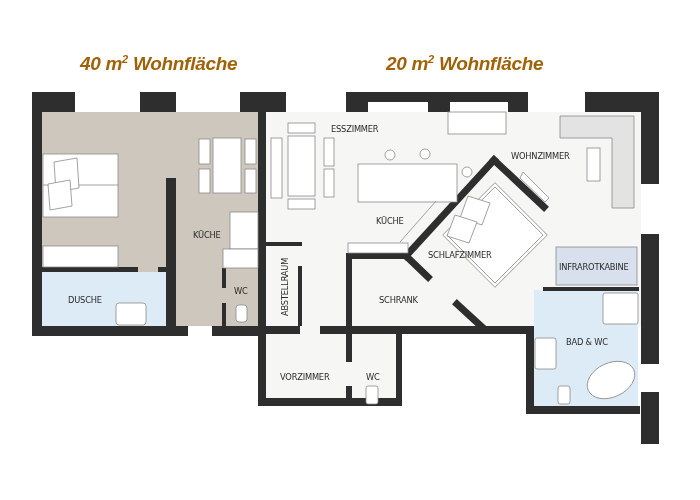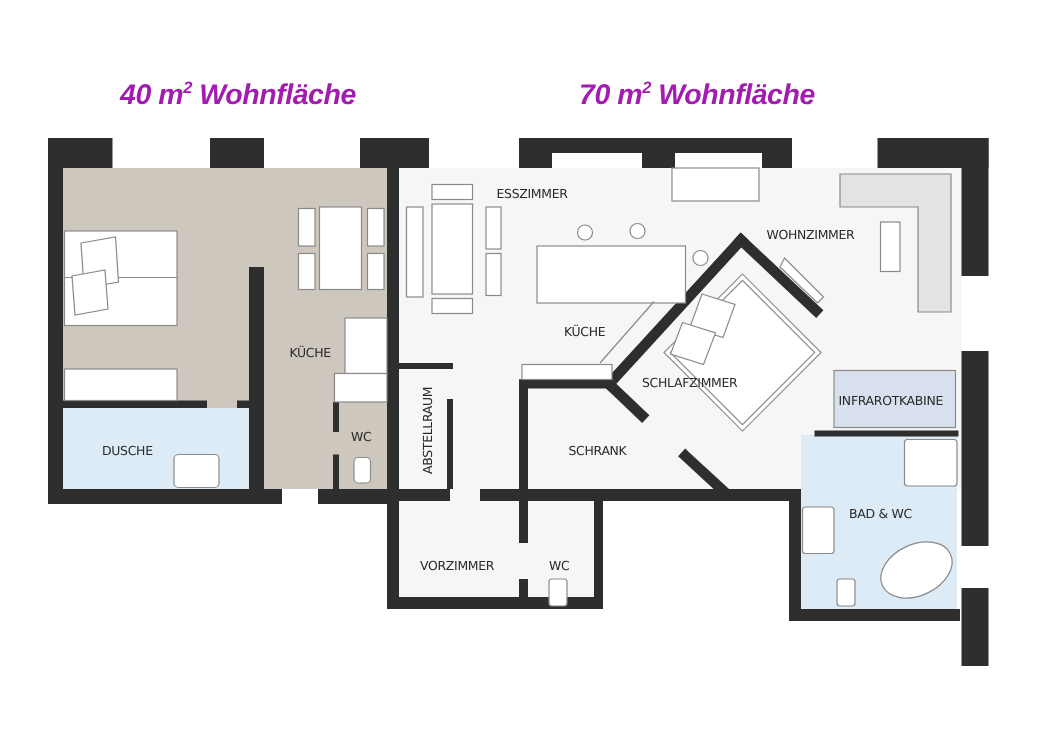--- a/index.html
+++ b/index.html
@@ -1,29 +1,29 @@
 <!DOCTYPE html>
 <html><head>
 <meta charset="utf-8">
 <style>
   html,body{margin:0;padding:0;background:#ffffff;}
   body{width:700px;height:500px;position:relative;overflow:hidden;font-family:"DejaVu Sans","Liberation Sans",sans-serif;}
-  .title{position:absolute;font-family:"Liberation Sans",sans-serif;font-weight:bold;font-style:italic;font-size:19px;color:#a21caf;letter-spacing:-0.3px;white-space:nowrap;}
+  .title{position:absolute;font-family:"Liberation Sans",sans-serif;font-weight:bold;font-style:italic;font-size:19px;color:#a16207;letter-spacing:-0.3px;white-space:nowrap;}
   .title sup{font-size:11px;}
   svg{position:absolute;left:0;top:0;}
   .lbl{font-family:"DejaVu Sans",sans-serif;font-size:8.3px;fill:#2a2a2a;letter-spacing:-0.2px;}
 </style>
 </head>
 <body>
 
 <div class="title" style="left:80px;top:53px;">
   <span>40 m</span><sup>2</sup><span> Wohnfläche</span>
 </div>
 <div class="title" style="left:386px;top:53px;">
-  <span>70 m</span><sup>2</sup><span> Wohnfläche</span>
+  <span>20 m</span><sup>2</sup><span> Wohnfläche</span>
 </div>
 
 <svg width="700" height="500" viewBox="0 0 700 500">
 
   <rect x="42" y="112" width="216" height="214" fill="#cdc7bd"></rect>
 
   <rect x="42" y="272" width="124" height="54" fill="#dcebf5"></rect>
 
   <rect x="266" y="112" width="375" height="215" fill="#f6f6f5"></rect>
   <rect x="266" y="327" width="130" height="78" fill="#f6f6f5"></rect>

